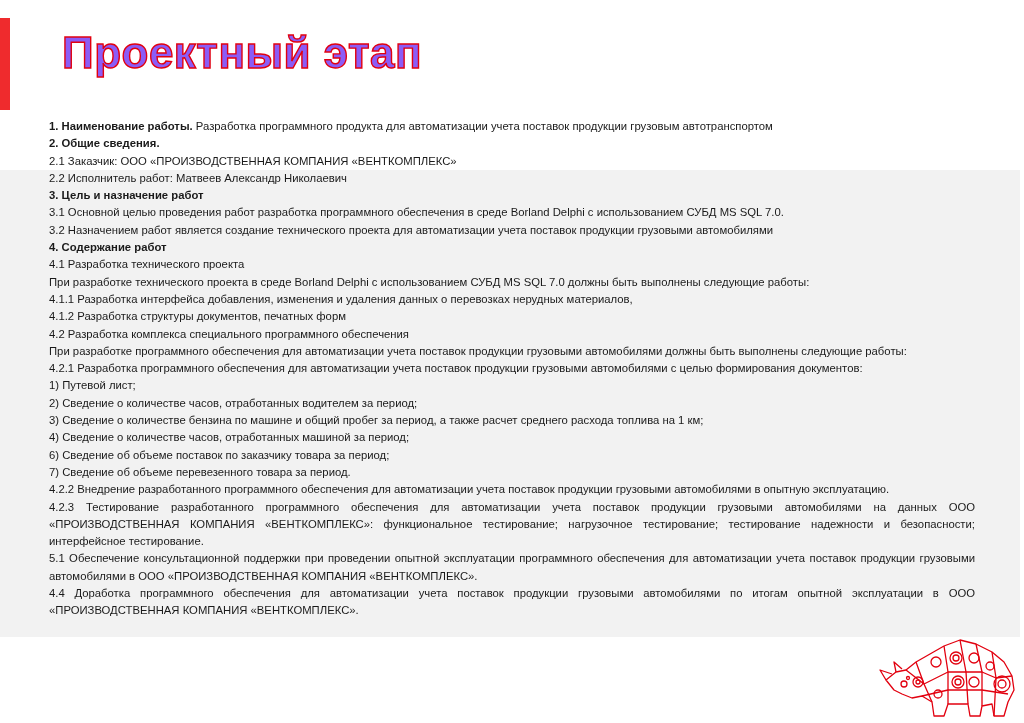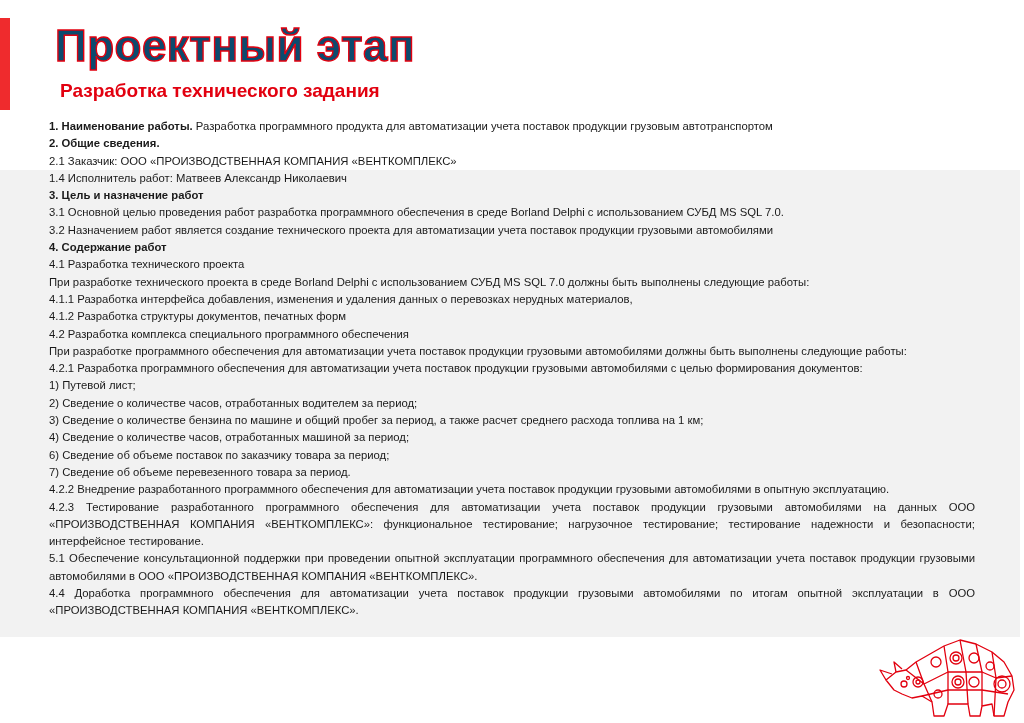--- a/index.html
+++ b/index.html
@@ -29,26 +29,26 @@
       left: 0;
       top: 170px;
       width: 1020px;
       height: 467px;
       background: #f2f2f2;
     }
     .title {
       position: absolute;
       left: 51px;
       top: 14px;
-      margin: 4px;
+      margin: 11px;
       font-family: "Liberation Sans", sans-serif;
       font-weight: 900;
       font-size: 44px;
       line-height: 56px;
-      color: #0c4a6e;
+      color: #8b5cf6;
       letter-spacing: 0.5px;
       -webkit-text-stroke: 1.4px #e2000f;
     }
     .subtitle {
       position: absolute;
       left: 60px;
       top: 78px;
       margin: 0;
       font-family: "Liberation Sans", sans-serif;
       font-weight: bold;
@@ -87,27 +87,26 @@
     }
   </style>
 </head>
 <body>
 
 <div class="slide">
   <div class="accent-bar"></div>
   <div class="gray-panel"></div>
 
   <h1 class="title">Проектный этап</h1>
-  <h2 class="subtitle">Разработка технического задания</h2>
 
   <div class="body-text">
     <span class="line"><b>1. Наименование работы.</b><span> Разработка программного продукта для автоматизации учета поставок продукции грузовым автотранспортом</span></span>
     <span class="line"><b>2. Общие сведения.</b></span>
     <span class="line">2.1 Заказчик: ООО «ПРОИЗВОДСТВЕННАЯ КОМПАНИЯ «ВЕНТКОМПЛЕКС»</span>
-    <span class="line">1.4 Исполнитель работ: Матвеев Александр Николаевич</span>
+    <span class="line">2.2 Исполнитель работ: Матвеев Александр Николаевич</span>
     <span class="line"><b>3. Цель и назначение работ</b></span>
     <span class="line">3.1 Основной целью проведения работ разработка программного обеспечения в среде Borland Delphi с использованием СУБД MS SQL 7.0.</span>
     <span class="line">3.2 Назначением работ является создание технического проекта для автоматизации учета поставок продукции грузовыми автомобилями</span>
     <span class="line"><b>4. Содержание работ</b></span>
     <span class="line">4.1 Разработка технического проекта</span>
     <span class="line">При разработке технического проекта в среде Borland Delphi с использованием СУБД MS SQL 7.0 должны быть выполнены следующие работы:</span>
     <span class="line">4.1.1 Разработка интерфейса добавления, изменения и удаления данных о перевозках нерудных материалов,</span>
     <span class="line">4.1.2 Разработка структуры документов, печатных форм</span>
     <span class="line">4.2 Разработка комплекса специального программного обеспечения</span>
     <span class="para">При разработке программного обеспечения для автоматизации учета поставок продукции грузовыми автомобилями должны быть выполнены следующие работы:</span>

